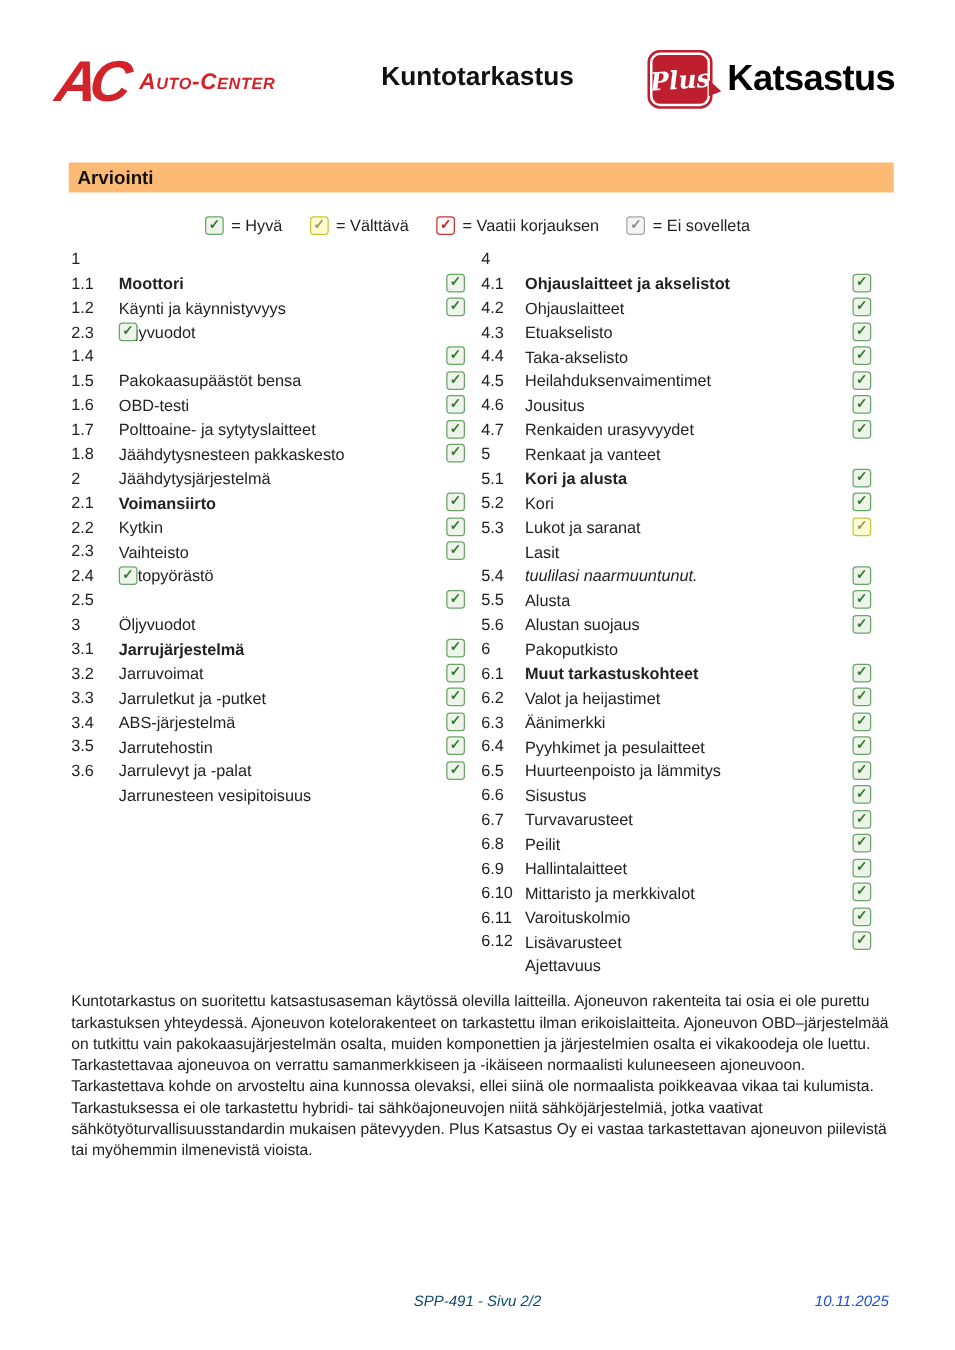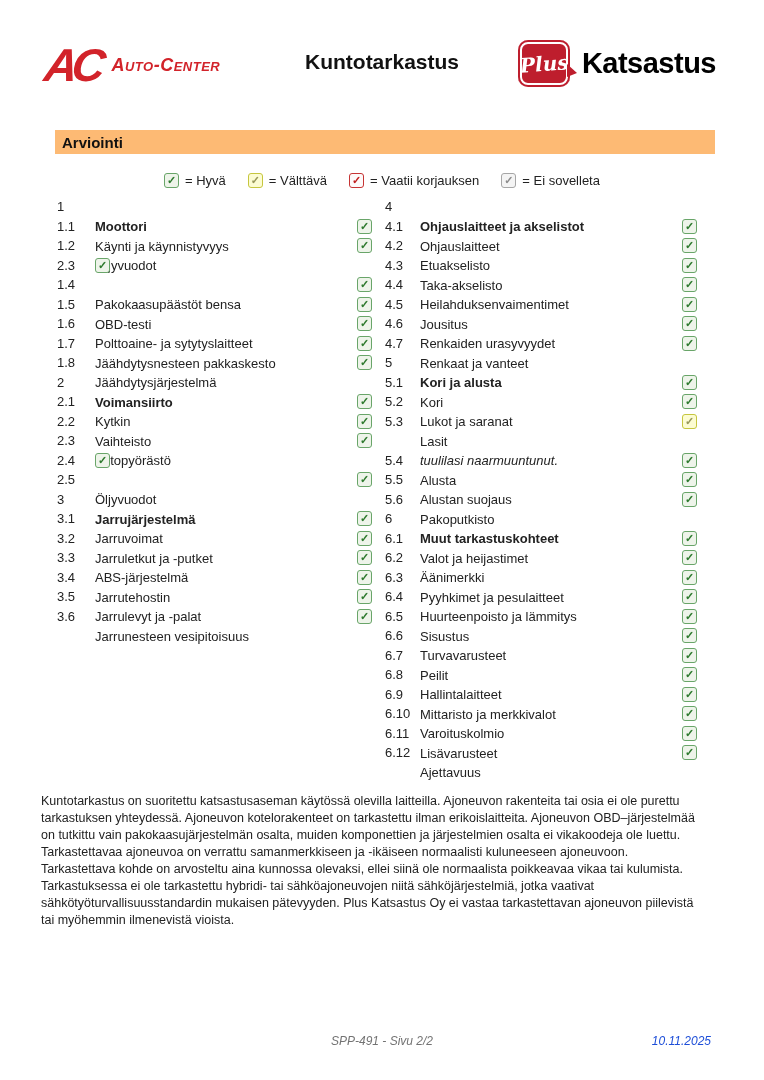--- a/index.html
+++ b/index.html
@@ -78,28 +78,28 @@
   .row-num { flex:none; }
   .col-left  .row-num { width:38px; }
   .col-right .row-num { width:35px; }
   .row-label { flex:1; white-space:nowrap; overflow:hidden;margin-top:40px; }
   .row.section .row-label, .row.section .row-num { font-weight:bold; }
   .row.section .row-num { font-weight:normal; }
   .row.note .row-label { font-style:italic; }
 
   
   .disclaimer {
-    position:absolute; left:41px; top:793px; width:656px;
+    position:absolute; left:57px; top:793px; width:656px;
     font-size:12.5px; line-height:17px; color:#222;
   }
 
   
   .foot-center {
     position:absolute; left:0; right:0; top:1034px; text-align:center;
-    font-size:12px; font-style:italic; color:#737373;
+    font-size:12px; font-style:italic; color:#0c4a6e;
   }
   .foot-right {
     position:absolute; right:53px; top:1034px;
     font-size:12px; font-style:italic; color:#1d4ed8;
   }
 </style>
 </head>
 <body>
 
 <div class="page">

